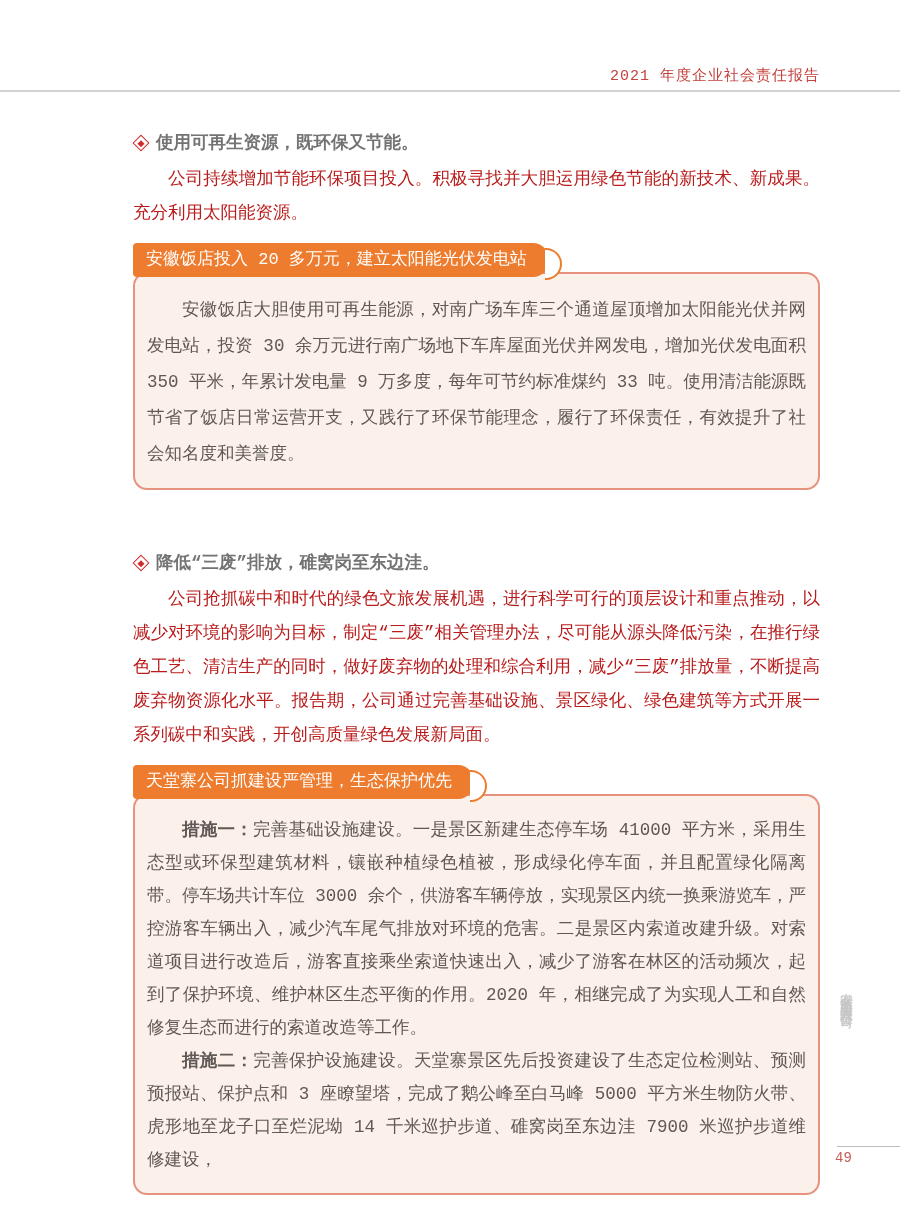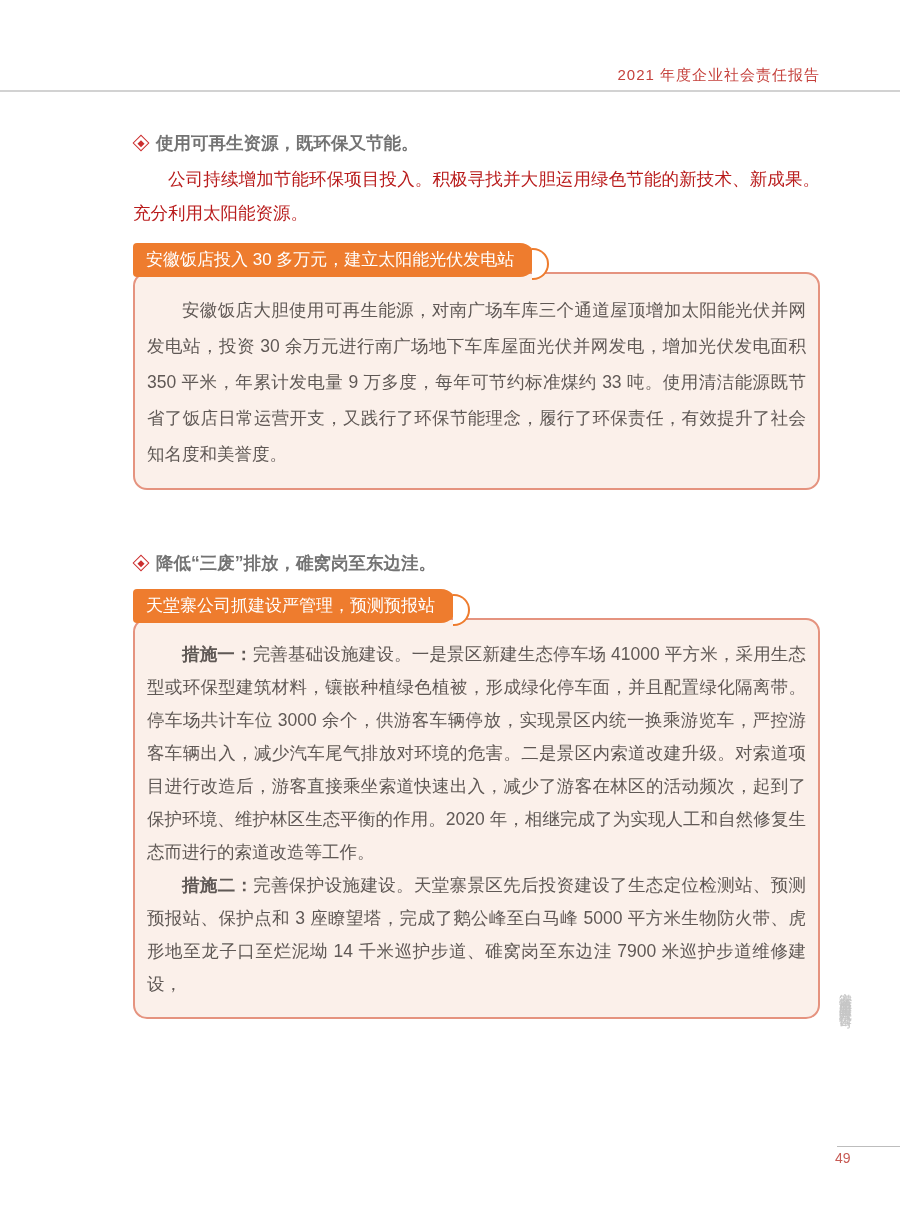--- a/index.html
+++ b/index.html
@@ -1,21 +1,21 @@
 <!DOCTYPE html>
 <html><head>
 <meta charset="utf-8">
 <style>
   html,body{margin:0;padding:0;background:#ffffff;}
   .page{
     position:relative;
     width:900px;height:1222px;
     background:#ffffff;
     overflow:hidden;
-    font-family:Liberation Sans, sans-serif;
+    font-family:Liberation Mono, monospace;
   }
   
   .header-title{
     position:absolute;top:66px;right:80px;
     color:#c5413c;font-size:15px;letter-spacing:1px;
   }
   .header-rule{
     position:absolute;top:90px;left:0;width:900px;height:2px;
     background:#d2d2d2;
   }
@@ -98,32 +98,33 @@
 
   <div class="content">
 
     
     <div class="sec-heading first">
       <span class="diamond"></span>
       <span>使用可再生资源，既环保又节能。</span>
     </div>
     <p class="body-para">公司持续增加节能环保项目投入。积极寻找并大胆运用绿色节能的新技术、新成果。充分利用太阳能资源。</p>
 
-    <div class="ribbon">安徽饭店投入 30 多万元，建立太阳能光伏发电站</div>
+    <div class="ribbon">安徽饭店投入 20 多万元，建立太阳能光伏发电站</div>
     <div class="case-box box1">
       <p>安徽饭店大胆使用可再生能源，对南广场车库三个通道屋顶增加太阳能光伏并网发电站，投资 30 余万元进行南广场地下车库屋面光伏并网发电，增加光伏发电面积 350 平米，年累计发电量 9 万多度，每年可节约标准煤约 33 吨。使用清洁能源既节省了饭店日常运营开支，又践行了环保节能理念，履行了环保责任，有效提升了社会知名度和美誉度。</p>
     </div>
 
     
     <div class="sec-heading second">
       <span class="diamond"></span>
       <span>降低“三废”排放，碓窝岗至东边洼。</span>
     </div>
+    <p class="body-para">公司抢抓碳中和时代的绿色文旅发展机遇，进行科学可行的顶层设计和重点推动，以减少对环境的影响为目标，制定“三废”相关管理办法，尽可能从源头降低污染，在推行绿色工艺、清洁生产的同时，做好废弃物的处理和综合利用，减少“三废”排放量，不断提高废弃物资源化水平。报告期，公司通过完善基础设施、景区绿化、绿色建筑等方式开展一系列碳中和实践，开创高质量绿色发展新局面。</p>
 
-    <div class="ribbon">天堂寨公司抓建设严管理，预测预报站</div>
+    <div class="ribbon">天堂寨公司抓建设严管理，生态保护优先</div>
     <div class="case-box box2">
       <p><span class="lead">措施一：</span><span>完善基础设施建设。一是景区新建生态停车场 41000 平方米，采用生态型或环保型建筑材料，镶嵌种植绿色植被，形成绿化停车面，并且配置绿化隔离带。停车场共计车位 3000 余个，供游客车辆停放，实现景区内统一换乘游览车，严控游客车辆出入，减少汽车尾气排放对环境的危害。二是景区内索道改建升级。对索道项目进行改造后，游客直接乘坐索道快速出入，减少了游客在林区的活动频次，起到了保护环境、维护林区生态平衡的作用。2020 年，相继完成了为实现人工和自然修复生态而进行的索道改造等工作。</span></p>
       <p><span class="lead">措施二：</span><span>完善保护设施建设。天堂寨景区先后投资建设了生态定位检测站、预测预报站、保护点和 3 座瞭望塔，完成了鹅公峰至白马峰 5000 平方米生物防火带、虎形地至龙子口至烂泥坳 14 千米巡护步道、碓窝岗至东边洼 7900 米巡护步道维修建设，</span></p>
     </div>
 
   </div>
 
   <div class="side-company">安徽省旅游集团有限责任公司</div>
   <div class="side-rule"></div>
   <div class="page-number">49</div>

